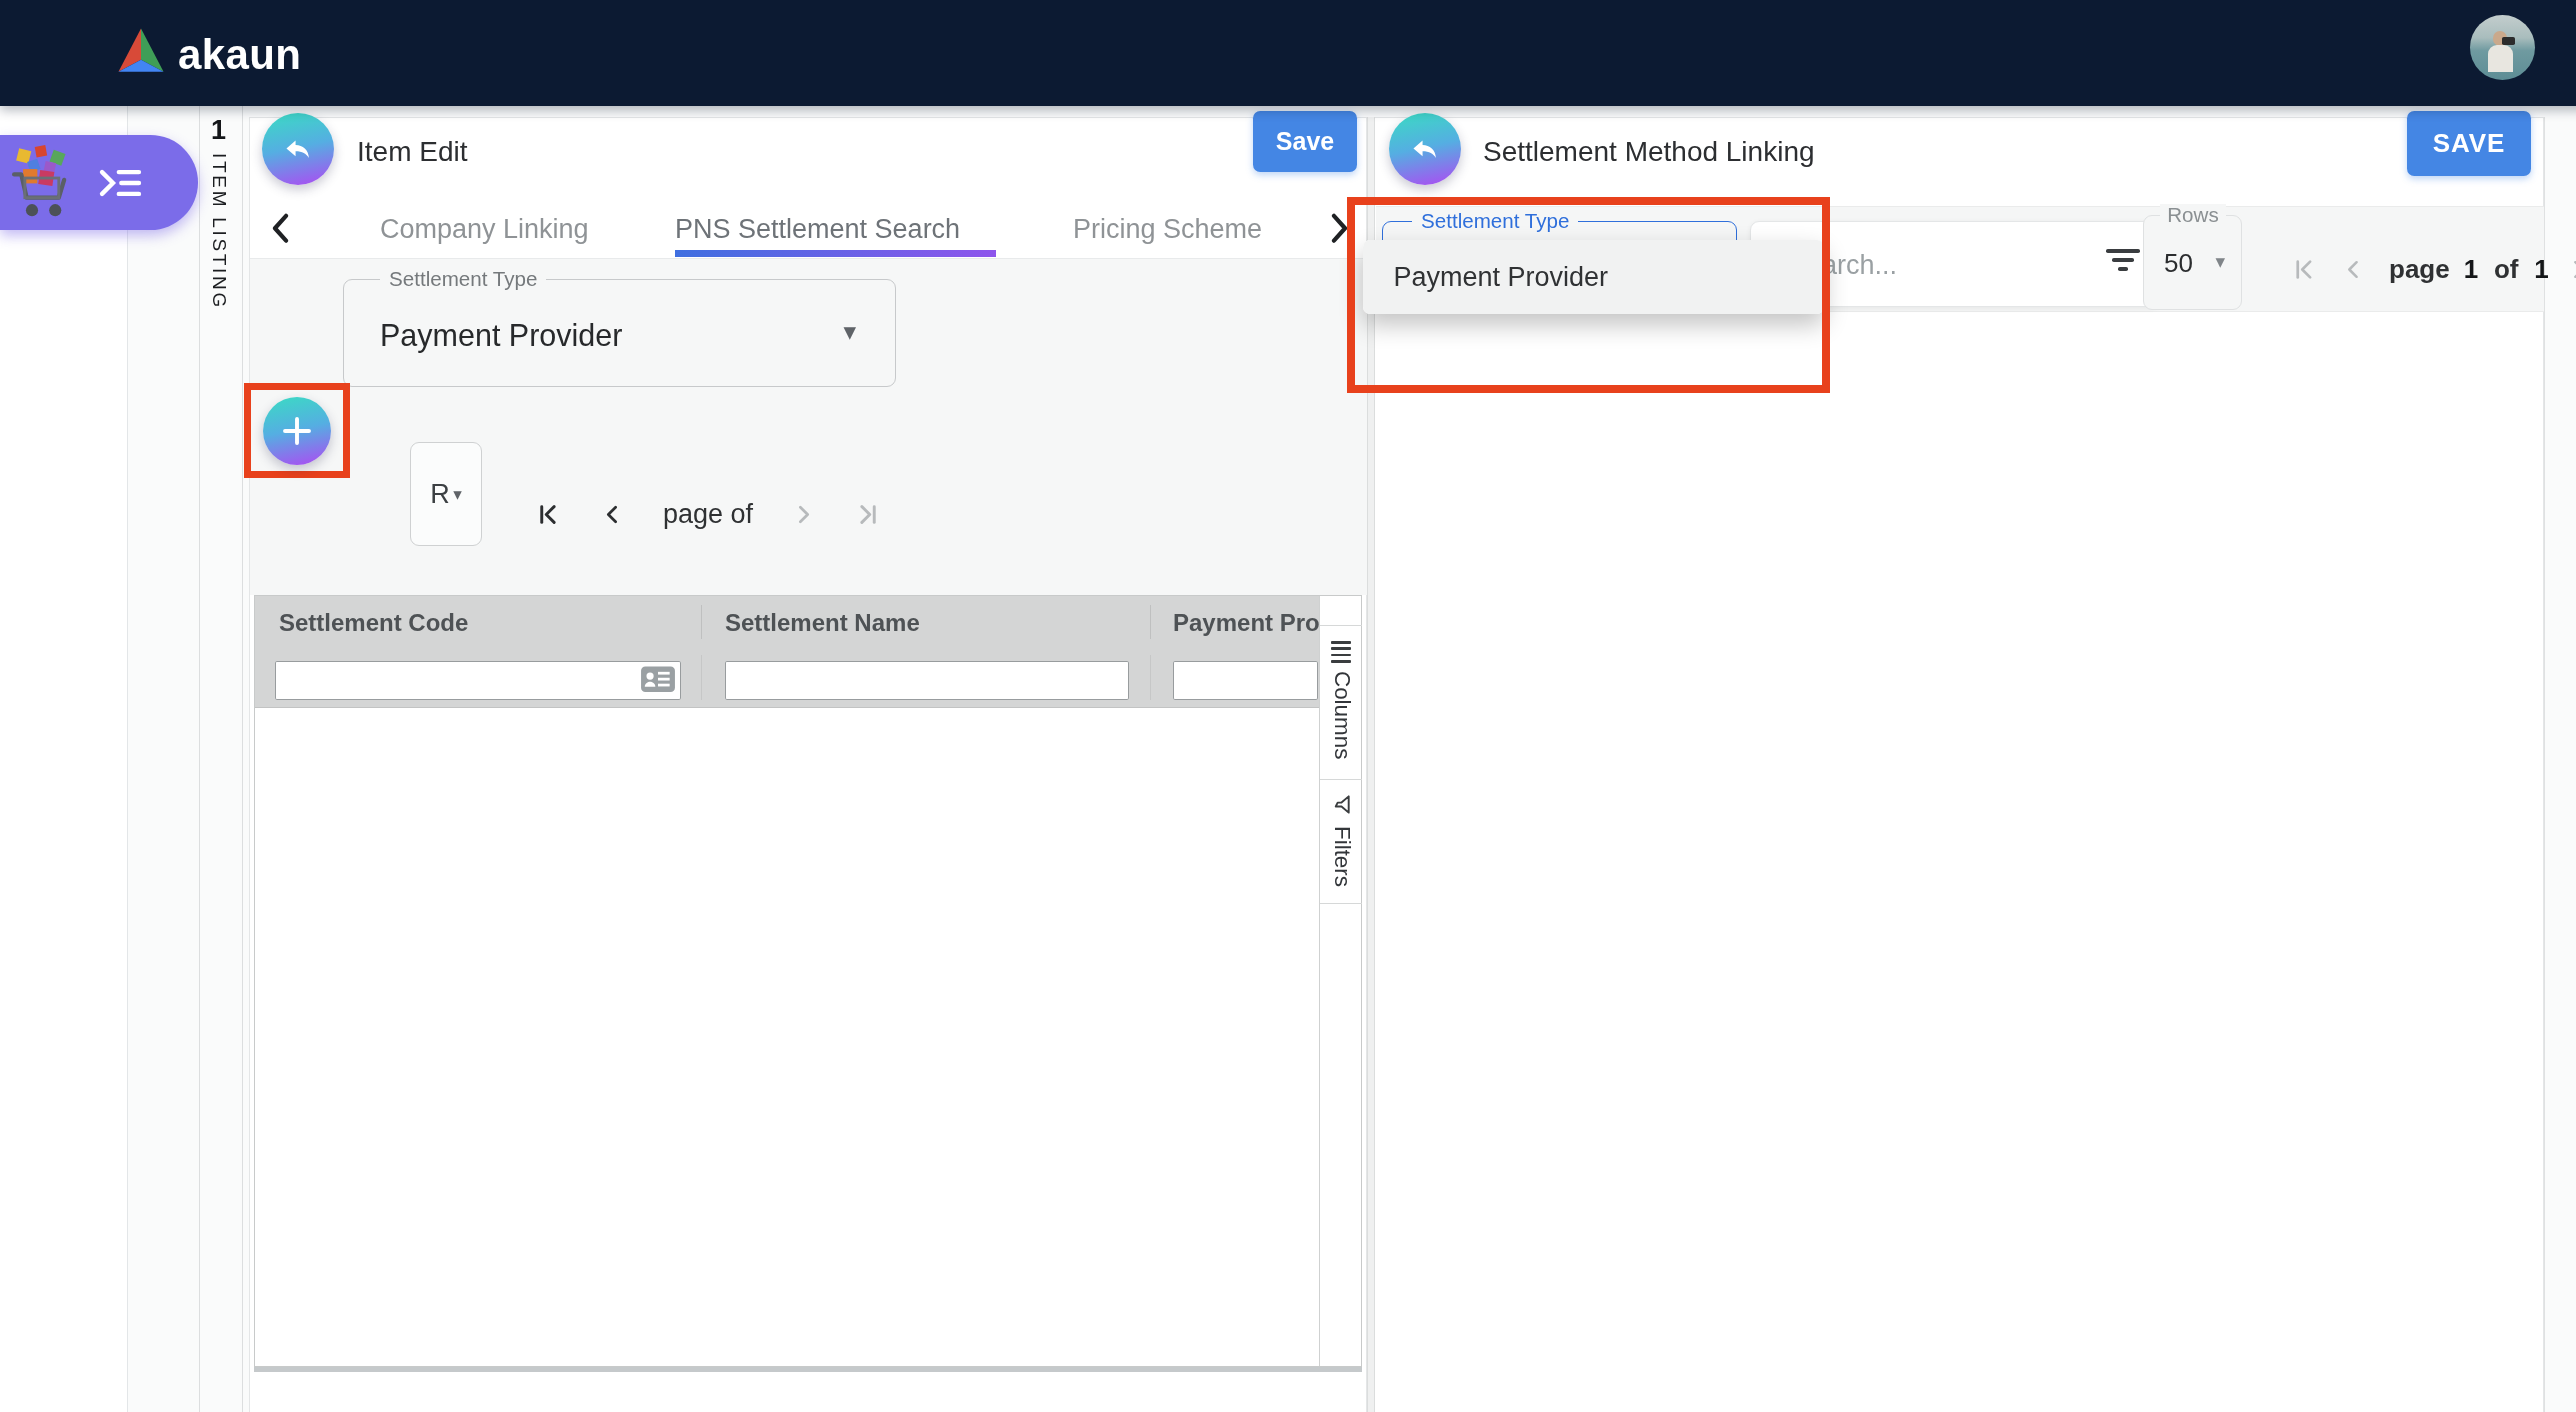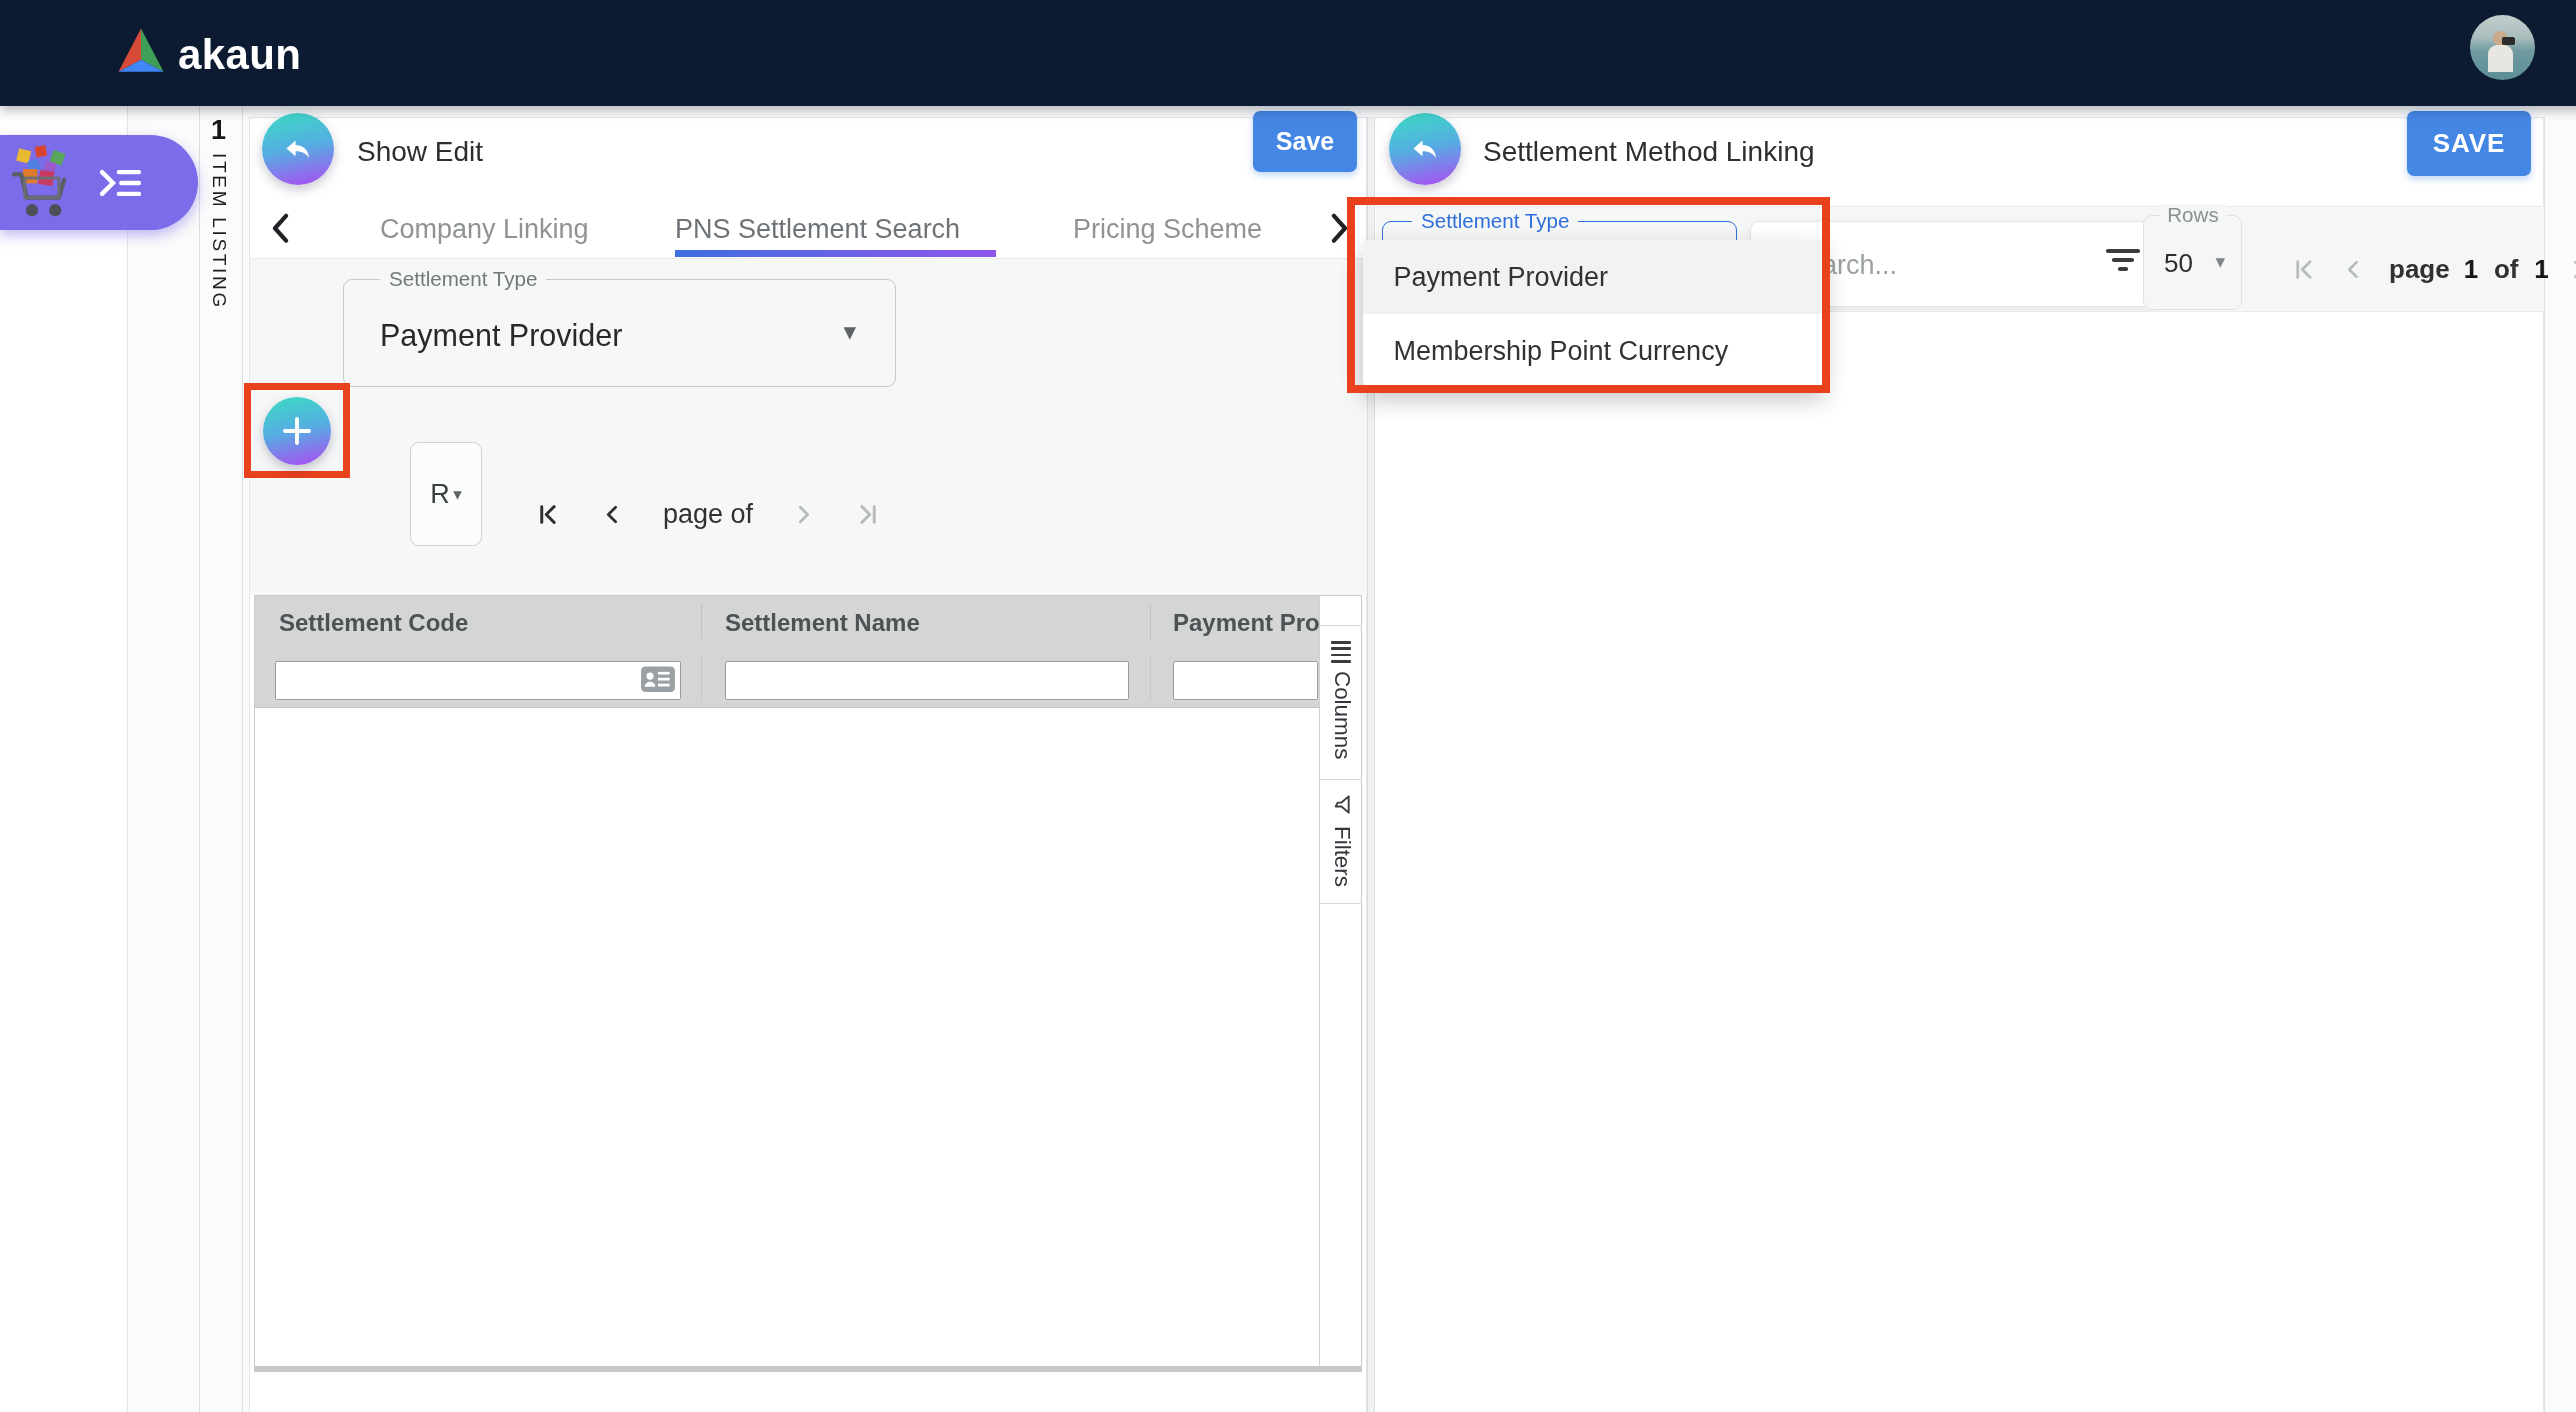--- a/index.html
+++ b/index.html
@@ -205,21 +205,21 @@
 
   <div class="abs panel" style="left:249px;top:117px;width:1118px;height:1296px;"></div>
   <div class="abs band" style="left:250px;top:258px;width:1117px;height:337px;"></div>
   <div class="abs" style="left:250px;top:258px;width:1117px;height:0.9px;background:#e8eaeb;"></div>
 
   <div class="abs grad-circle" style="left:262px;top:113px;width:72px;height:72px;">
     <svg width="34" height="34" viewBox="0 0 28 28" fill="#fff">
       <path d="M12 7 4.5 13.5 12 20v-4.2c5.5 0 9 1.9 11 5.7-.4-6.6-5-10.7-11-10.7z"></path>
     </svg>
   </div>
-  <div class="abs panel-title" style="left:357px;top:136px;">Show Edit</div>
+  <div class="abs panel-title" style="left:357px;top:136px;">Item Edit</div>
 
   <div class="abs btn-blue" style="left:1253px;top:111px;width:104px;height:61px;font-size:25px;font-weight:600;">Save</div>
 
   <div class="abs" style="left:269px;top:213px;">
     <svg width="23" height="30.5" viewBox="0 0 16 22" fill="none" stroke="#1f2124" stroke-width="3" stroke-linecap="round" stroke-linejoin="round">
       <polyline points="12,2 4,11 12,20"></polyline>
     </svg>
   </div>
   <div class="abs tab-label" style="left:380px;top:214px;">Company Linking</div>
   <div class="abs tab-label active" style="left:675px;top:214px;">PNS Settlement Search</div>
@@ -380,19 +380,18 @@
     <span class="pag-ic dim" style="margin-left:-5.4px;">
       <svg width="25" height="25" viewBox="0 0 24 24" fill="none" stroke="currentColor" stroke-width="2.4" stroke-linecap="round" stroke-linejoin="round">
         <polyline points="9,5 16,12 9,19"></polyline>
       </svg>
     </span>
 
   </div>
 
   <div class="abs menu" style="left:1363px;top:240px;width:461px;">
     <div class="menu-opt hl">Payment Provider</div>
-    <div class="menu-opt">Membership Point Currency</div>
   </div>
 
   <div class="abs redbox" style="left:1347px;top:197px;width:483px;height:196px;border-width:8px;"></div>
 
 </div>
 
 
 </body></html>

